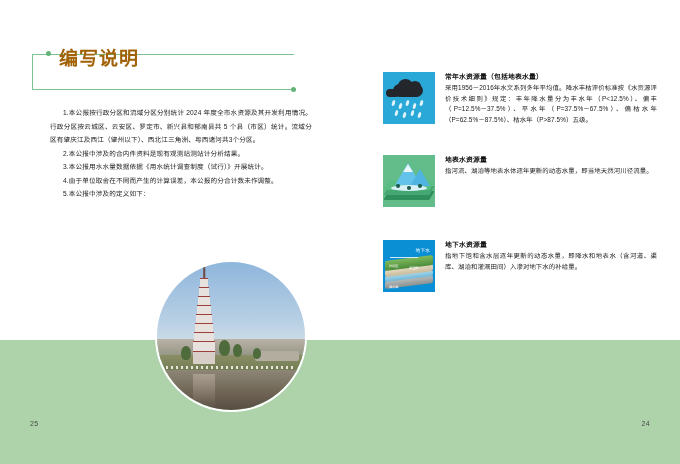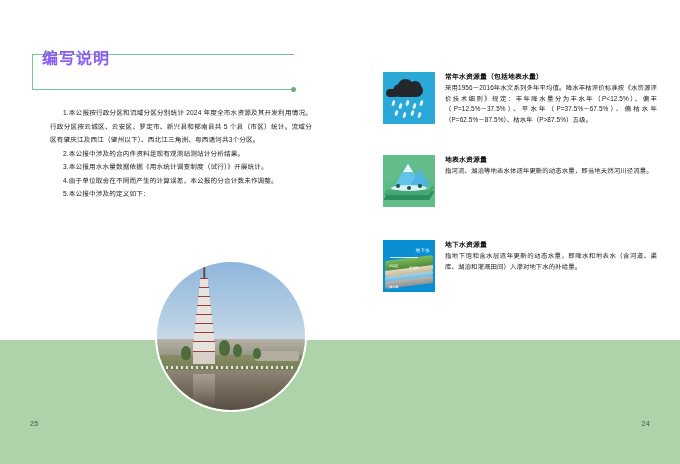--- a/index.html
+++ b/index.html
@@ -77,25 +77,25 @@
     position: absolute;
     width: 5px; height: 5px;
     border-radius: 50%;
     background: #64b378;
   }
   #bracket-dot-start { left: 14px; top: 3px; }
   #bracket-dot-end   { left: 259px; top: 39px; }
 
   #page-title {
     position: absolute;
-    left: 10px;
+    left: 27px;
     top: 0px;
-    font-size: 16px;
+    font-size: 19px;
     font-weight: bold;
-    color: #8b5cf6;
+    color: #a16207;
     letter-spacing: 1px;
     line-height: 22px;
     white-space: nowrap;
   }
 
   
   #body-list {
     position: absolute;
     left: 50px;
     top: 106px;

